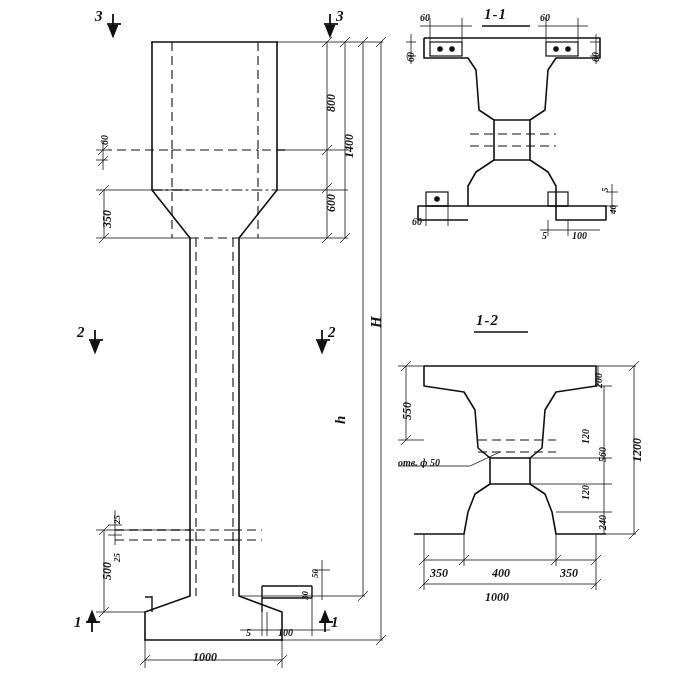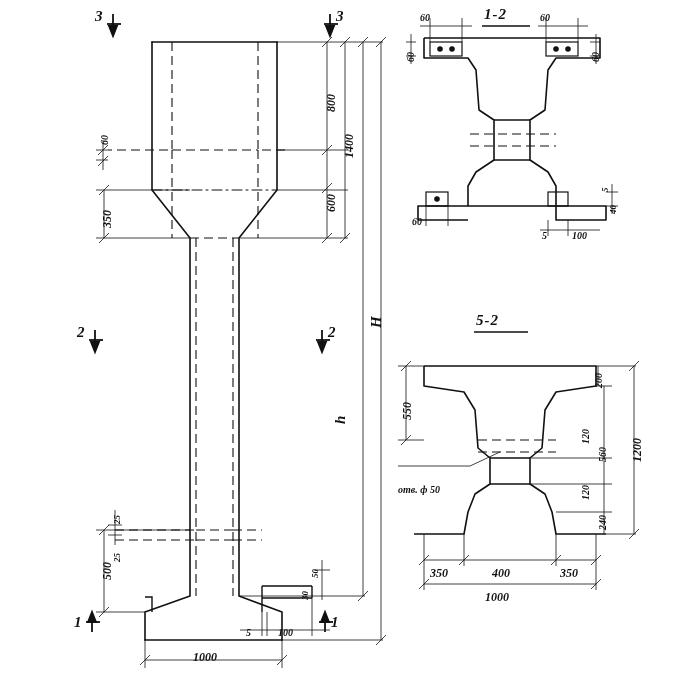--- a/index.html
+++ b/index.html
@@ -242,22 +242,22 @@
   </g>
 </svg>
 
 <div class="lbl big" style="left:95px;top:8px;">3</div>
 <div class="lbl big" style="left:336px;top:8px;">3</div>
 <div class="lbl big" style="left:77px;top:324px;">2</div>
 <div class="lbl big" style="left:328px;top:324px;">2</div>
 <div class="lbl big" style="left:74px;top:614px;">1</div>
 <div class="lbl big" style="left:331px;top:614px;">1</div>
 
-<div class="lbl title" style="left:484px;top:6px;">1-2</div>
-<div class="lbl title" style="left:476px;top:312px;">5-2</div>
+<div class="lbl title" style="left:484px;top:6px;">1-1</div>
+<div class="lbl title" style="left:476px;top:312px;">1-2</div>
 
 <div class="lbl rot" style="left:324px;top:112px;transform:rotate(-90deg);">800</div>
 <div class="lbl rot" style="left:342px;top:158px;transform:rotate(-90deg);">1400</div>
 <div class="lbl rot" style="left:324px;top:212px;transform:rotate(-90deg);">600</div>
 <div class="lbl rot big" style="left:368px;top:328px;transform:rotate(-90deg);">H</div>
 <div class="lbl rot big" style="left:332px;top:424px;transform:rotate(-90deg);">h</div>
 <div class="lbl rot" style="left:100px;top:228px;transform:rotate(-90deg);">350</div>
 <div class="lbl rot sm" style="left:99px;top:145px;transform:rotate(-90deg);">60</div>
 <div class="lbl rot" style="left:100px;top:580px;transform:rotate(-90deg);">500</div>
 <div class="lbl rot xs" style="left:112px;top:524px;transform:rotate(-90deg);">25</div>
@@ -282,15 +282,15 @@
 <div class="lbl rot sm" style="left:593px;top:388px;transform:rotate(-90deg);">200</div>
 <div class="lbl rot sm" style="left:580px;top:444px;transform:rotate(-90deg);">120</div>
 <div class="lbl rot sm" style="left:597px;top:462px;transform:rotate(-90deg);">560</div>
 <div class="lbl rot sm" style="left:580px;top:500px;transform:rotate(-90deg);">120</div>
 <div class="lbl rot sm" style="left:597px;top:530px;transform:rotate(-90deg);">240</div>
 <div class="lbl rot" style="left:630px;top:462px;transform:rotate(-90deg);">1200</div>
 <div class="lbl" style="left:430px;top:566px;">350</div>
 <div class="lbl" style="left:492px;top:566px;">400</div>
 <div class="lbl" style="left:560px;top:566px;">350</div>
 <div class="lbl" style="left:485px;top:590px;">1000</div>
-<div class="lbl sm" style="left:398px;top:484px;">отв. ф 50</div>
+<div class="lbl sm" style="left:398px;top:457px;">отв. ф 50</div>
 
 </div>
 
 </body></html>

